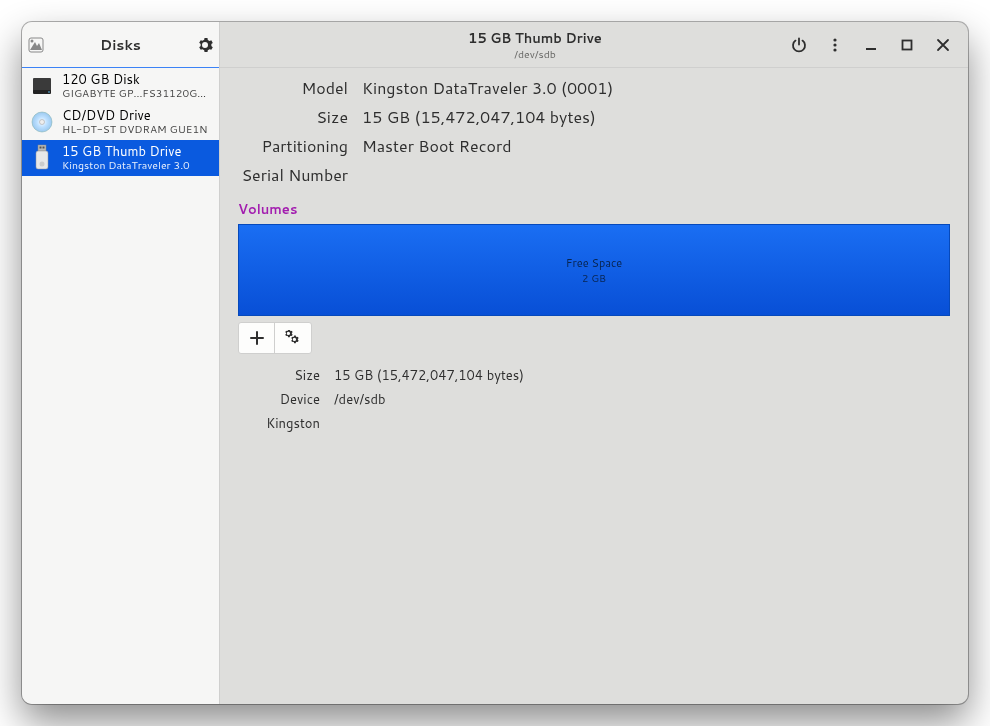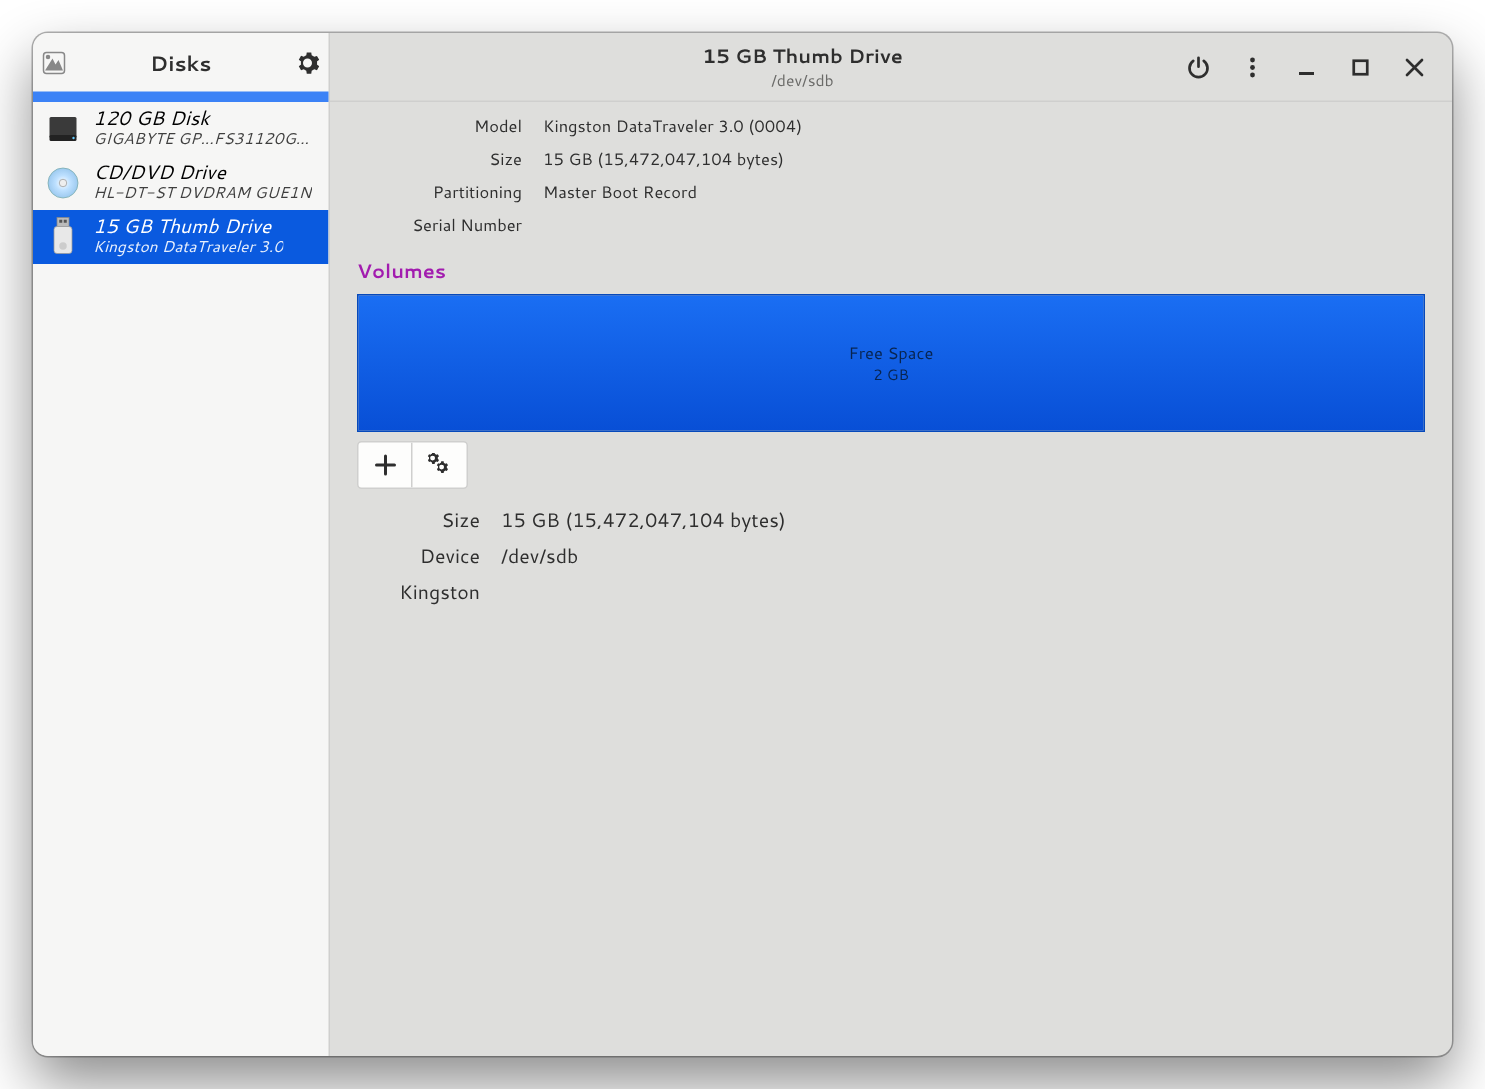--- a/index.html
+++ b/index.html
@@ -5,41 +5,41 @@
   * { box-sizing: border-box; margin: 0; padding: 0; font-family: "Cantarell", "Ubuntu", "Helvetica Neue", Arial, sans-serif; }
   html, body { width: 990px; height: 726px; background: #fff; }
   .window {
     position: absolute; top: 22px; left: 22px; width: 946px; height: 682px;
     background: #dededc; border-radius: 10px; overflow: hidden;
     box-shadow: 0 18px 38px rgba(0,0,0,0.45), 0 0 0 1px rgba(0,0,0,0.3);
     display: flex;
   }
   
   .sidebar { width: 198px; background: #f6f6f5; border-right: 1px solid #cfcfce; display: flex; flex-direction: column; }
-  .sidebar-header { height: 46px; display: flex; align-items: center; justify-content: space-between; padding: 0 0; border-bottom: 7px solid #3b82f6; }
+  .sidebar-header { height: 46px; display: flex; align-items: center; justify-content: space-between; padding: 0 0; border-bottom: 1px solid #3b82f6; }
   .sidebar-title { flex: 1; text-align: center; font-size: 14px; font-weight: 600; color: #2e2e2e; }
   .icon-btn { width: 28px; height: 28px; display: flex; align-items: center; justify-content: center; color: #2e2e2e; }
   .disk-list { flex: 1; overflow: auto; }
-  .disk-item { display: flex; align-items: center; padding: 4px 6px; gap: 6px; font-style: italic; }
+  .disk-item { display: flex; align-items: center; padding: 4px 6px; gap: 6px; }
   .disk-item.selected { background: #0a5adf; color: #fff; }
   .disk-icon { width: 28px; height: 28px; display:flex; align-items:center; justify-content:center; flex:0 0 28px; }
   .disk-text { display: flex; flex-direction: column; overflow: hidden; }
   .disk-name { font-size: 13px; line-height: 15px; white-space: nowrap; overflow: hidden; text-overflow: ellipsis; }
   .disk-sub { font-size: 10.5px; line-height: 13px; opacity: 0.75; white-space: nowrap; overflow: hidden; text-overflow: ellipsis; }
   .disk-item.selected .disk-sub { opacity: 0.9; }
   
   .main { flex: 1; display: flex; flex-direction: column; }
   .main-header { height: 46px; display: flex; align-items: center; padding: 0 8px; border-bottom: 1px solid #cfcfce; }
   .title-block { flex:1; text-align: center; }
   .title-main { font-size: 13px; font-weight: 600; color: #2e2e2e; }
   .title-sub { font-size: 10.5px; color: #6a6a68; }
   .header-buttons { display:flex; align-items:center; gap:2px; }
   .hdr-btn { width: 34px; height: 34px; display:flex; align-items:center; justify-content:center; color:#2e2e2e; border-radius:4px; }
   .content { flex:1; padding: 8px 18px 18px 18px; overflow:auto; }
-  .info-grid { display:grid; grid-template-columns: 110px 1fr; column-gap: 14px; row-gap: 6px; font-size: 11px; color:#2e2e2e; }
+  .info-grid { display:grid; grid-template-columns: 110px 1fr; column-gap: 14px; row-gap: 6px; font-size: 16px; color:#2e2e2e; }
   .info-label { text-align: right; color:#2e2e2e; }
   .section-title { font-size: 13px; font-weight: 700; color:#a21caf; margin: 14px 0 6px 0; }
   .volume-box { height: 92px; background: linear-gradient(#1a6ef3, #084fd6); border:1px solid #0649bb; display:flex; flex-direction:column; align-items:center; justify-content:center; color:#08244f; font-size:11px; }
   .volume-box .vb-name { font-size: 11px; }
   .volume-box .vb-size { font-size: 10px; }
   .volume-toolbar { display: inline-flex; margin-top: 6px; background:#fdfdfc; border:1px solid #cfcfce; border-radius:3px; overflow:hidden; }
   .tb-btn { width:36px; height:30px; display:flex; align-items:center; justify-content:center; border-right:1px solid #cfcfce; color:#2e2e2e; }
   .tb-btn:last-child { border-right:none; }
   .info-grid2 { display:grid; grid-template-columns: 82px 1fr; column-gap: 14px; row-gap: 6px; font-size: 13px; color:#2e2e2e; margin-top:12px; }
   .info-label2 { text-align: right; }
@@ -155,21 +155,21 @@
           <svg width="16" height="16" viewBox="0 0 16 16">
               <path d="M3 3l10 10M13 3L3 13" stroke="#2e2e2e" stroke-width="1.8" stroke-linecap="round"></path>
             </svg>
         </div>
       </div>
     </div>
 
     <div class="content">
       <div class="info-grid">
         <div class="info-label">Model</div>
-        <div>Kingston DataTraveler 3.0 (0004)</div>
+        <div>Kingston DataTraveler 3.0 (0001)</div>
         <div class="info-label">Size</div>
         <div>15 GB (15,472,047,104 bytes)</div>
         <div class="info-label">Partitioning</div>
         <div>Master Boot Record</div>
         <div class="info-label">Serial Number</div>
       </div>
 
       <div class="section-title">Volumes</div>
 
       <div class="volume-box">

